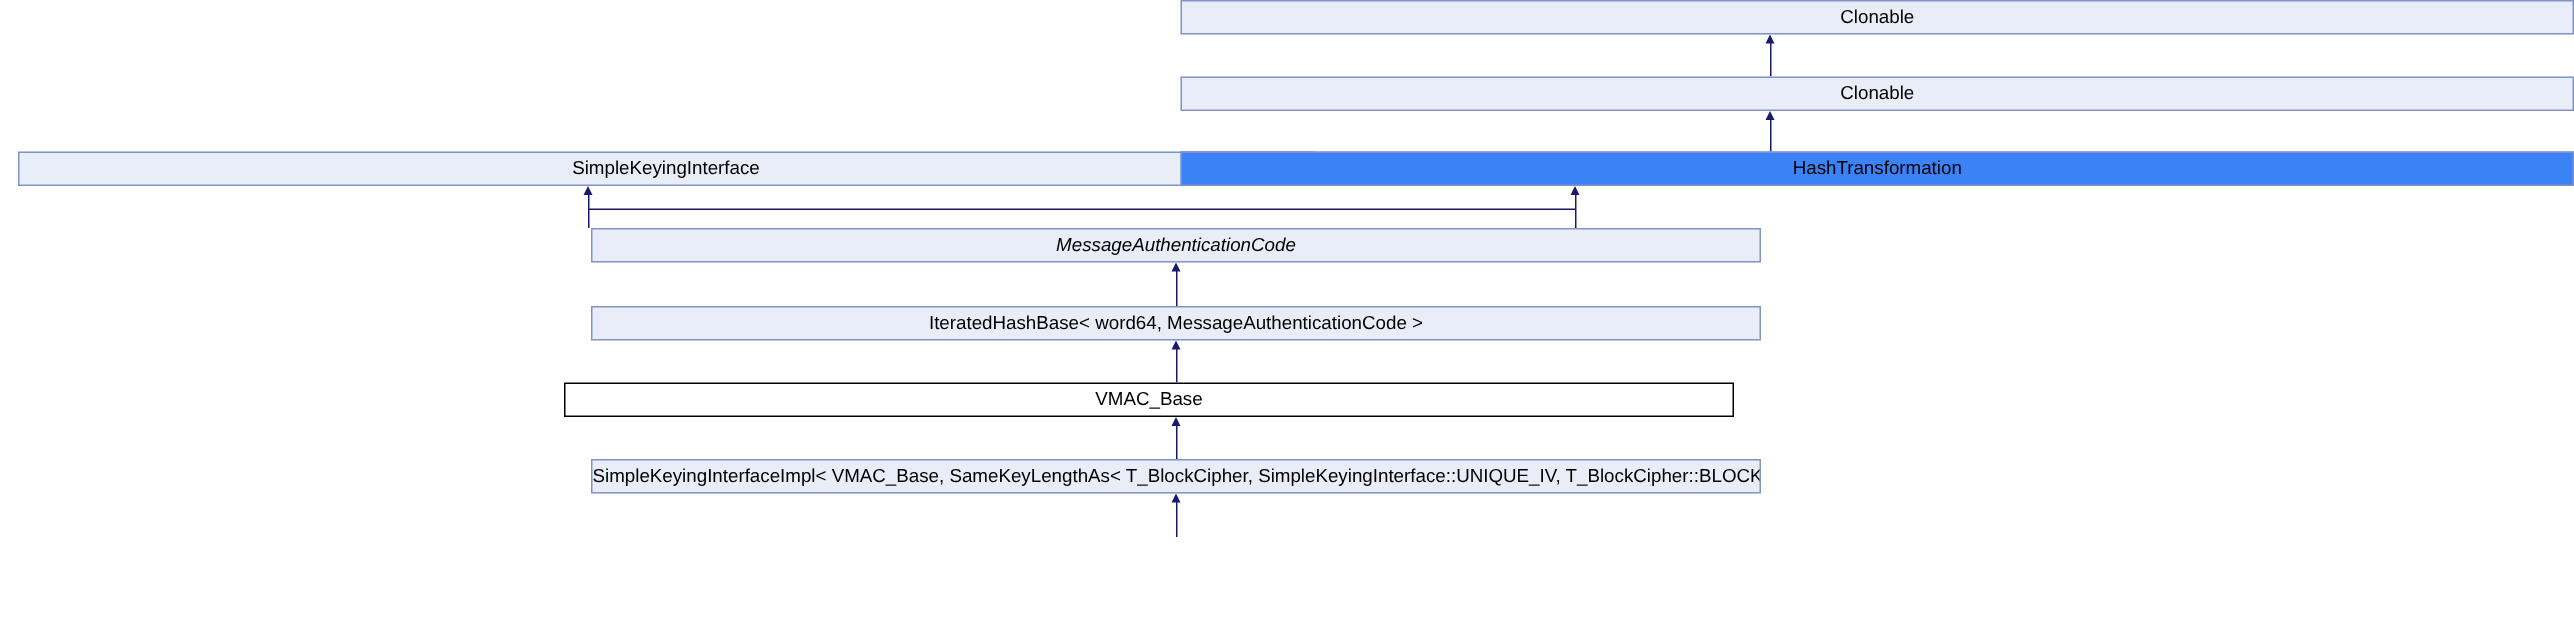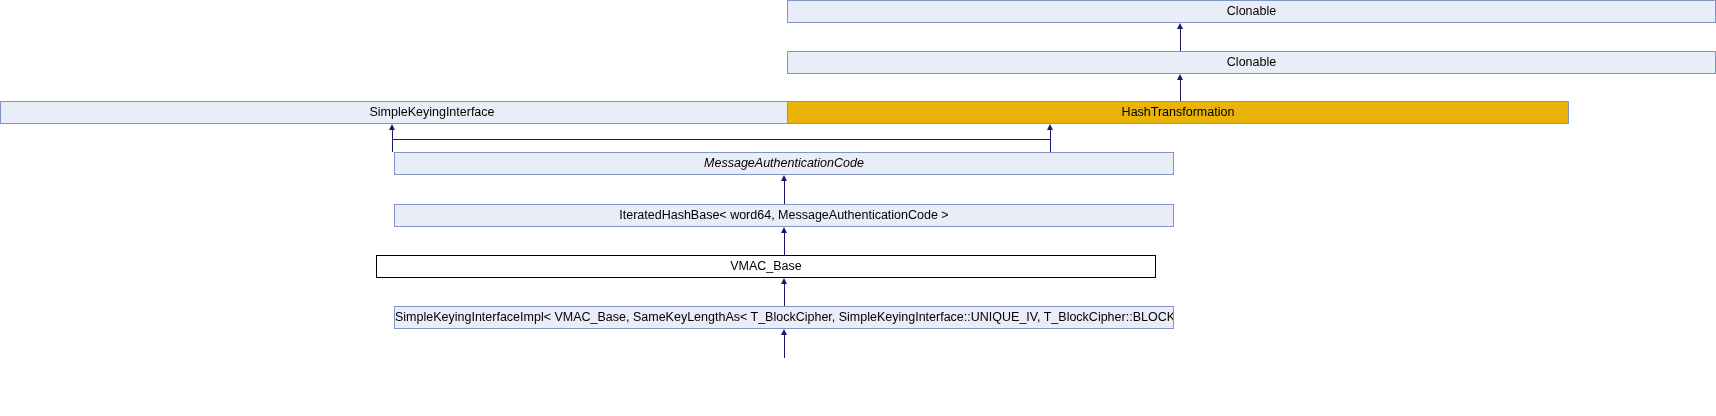--- a/index.html
+++ b/index.html
@@ -86,24 +86,24 @@
     <div class="edge-v" style="left: 784px; top: 283px; height: 23px; background: rgb(25, 25, 112);"></div>
     <div class="arrowhead" style="left: 781px; top: 278px; border-bottom-color: rgb(25, 25, 112);"></div>
     <div class="edge-v" style="left: 784px; top: 334px; height: 24px; background: rgb(25, 25, 112);"></div>
     <div class="arrowhead" style="left: 781px; top: 329px; border-bottom-color: rgb(25, 25, 112);"></div>
     <div class="node" style="left: 787px; top: 0px; width: 929px; height: 23px; background: rgb(233, 237, 247); border-color: rgb(128, 148, 198);">
       <span class="node-label">Clonable</span>
     </div>
     <div class="node" style="left: 787px; top: 51px; width: 929px; height: 23px; background: rgb(233, 237, 247); border-color: rgb(128, 148, 198);">
       <span class="node-label">Clonable</span>
     </div>
-    <div class="node" style="left: 0px; top: 101px; width: 864px; height: 23px; background: rgb(233, 237, 247); border-color: rgb(128, 148, 198);">
+    <div class="node" style="left: 12px; top: 101px; width: 864px; height: 23px; background: rgb(233, 237, 247); border-color: rgb(128, 148, 198);">
       <span class="node-label">SimpleKeyingInterface</span>
     </div>
-    <div class="node" style="left: 787px; top: 101px; width: 782px; height: 23px; background: #eab308; border-color: rgb(128, 148, 198);">
+    <div class="node" style="left: 787px; top: 101px; width: 929px; height: 23px; background: #3b82f6; border-color: rgb(128, 148, 198);">
       <span class="node-label">HashTransformation</span>
     </div>
     <div class="node" style="left: 394px; top: 152px; width: 780px; height: 23px; background: rgb(233, 237, 247); border-color: rgb(128, 148, 198); font-style: italic;">
       <span class="node-label">MessageAuthenticationCode</span>
     </div>
     <div class="node" style="left: 394px; top: 204px; width: 780px; height: 23px; background: rgb(233, 237, 247); border-color: rgb(128, 148, 198);">
       <span class="node-label">IteratedHashBase&lt; word64, MessageAuthenticationCode &gt;</span>
     </div>
     <div class="node current" style="left: 376px; top: 255px; width: 780px; height: 23px; background: rgb(255, 255, 255); border-color: rgb(0, 0, 0);">
       <span class="node-label">VMAC_Base</span>

